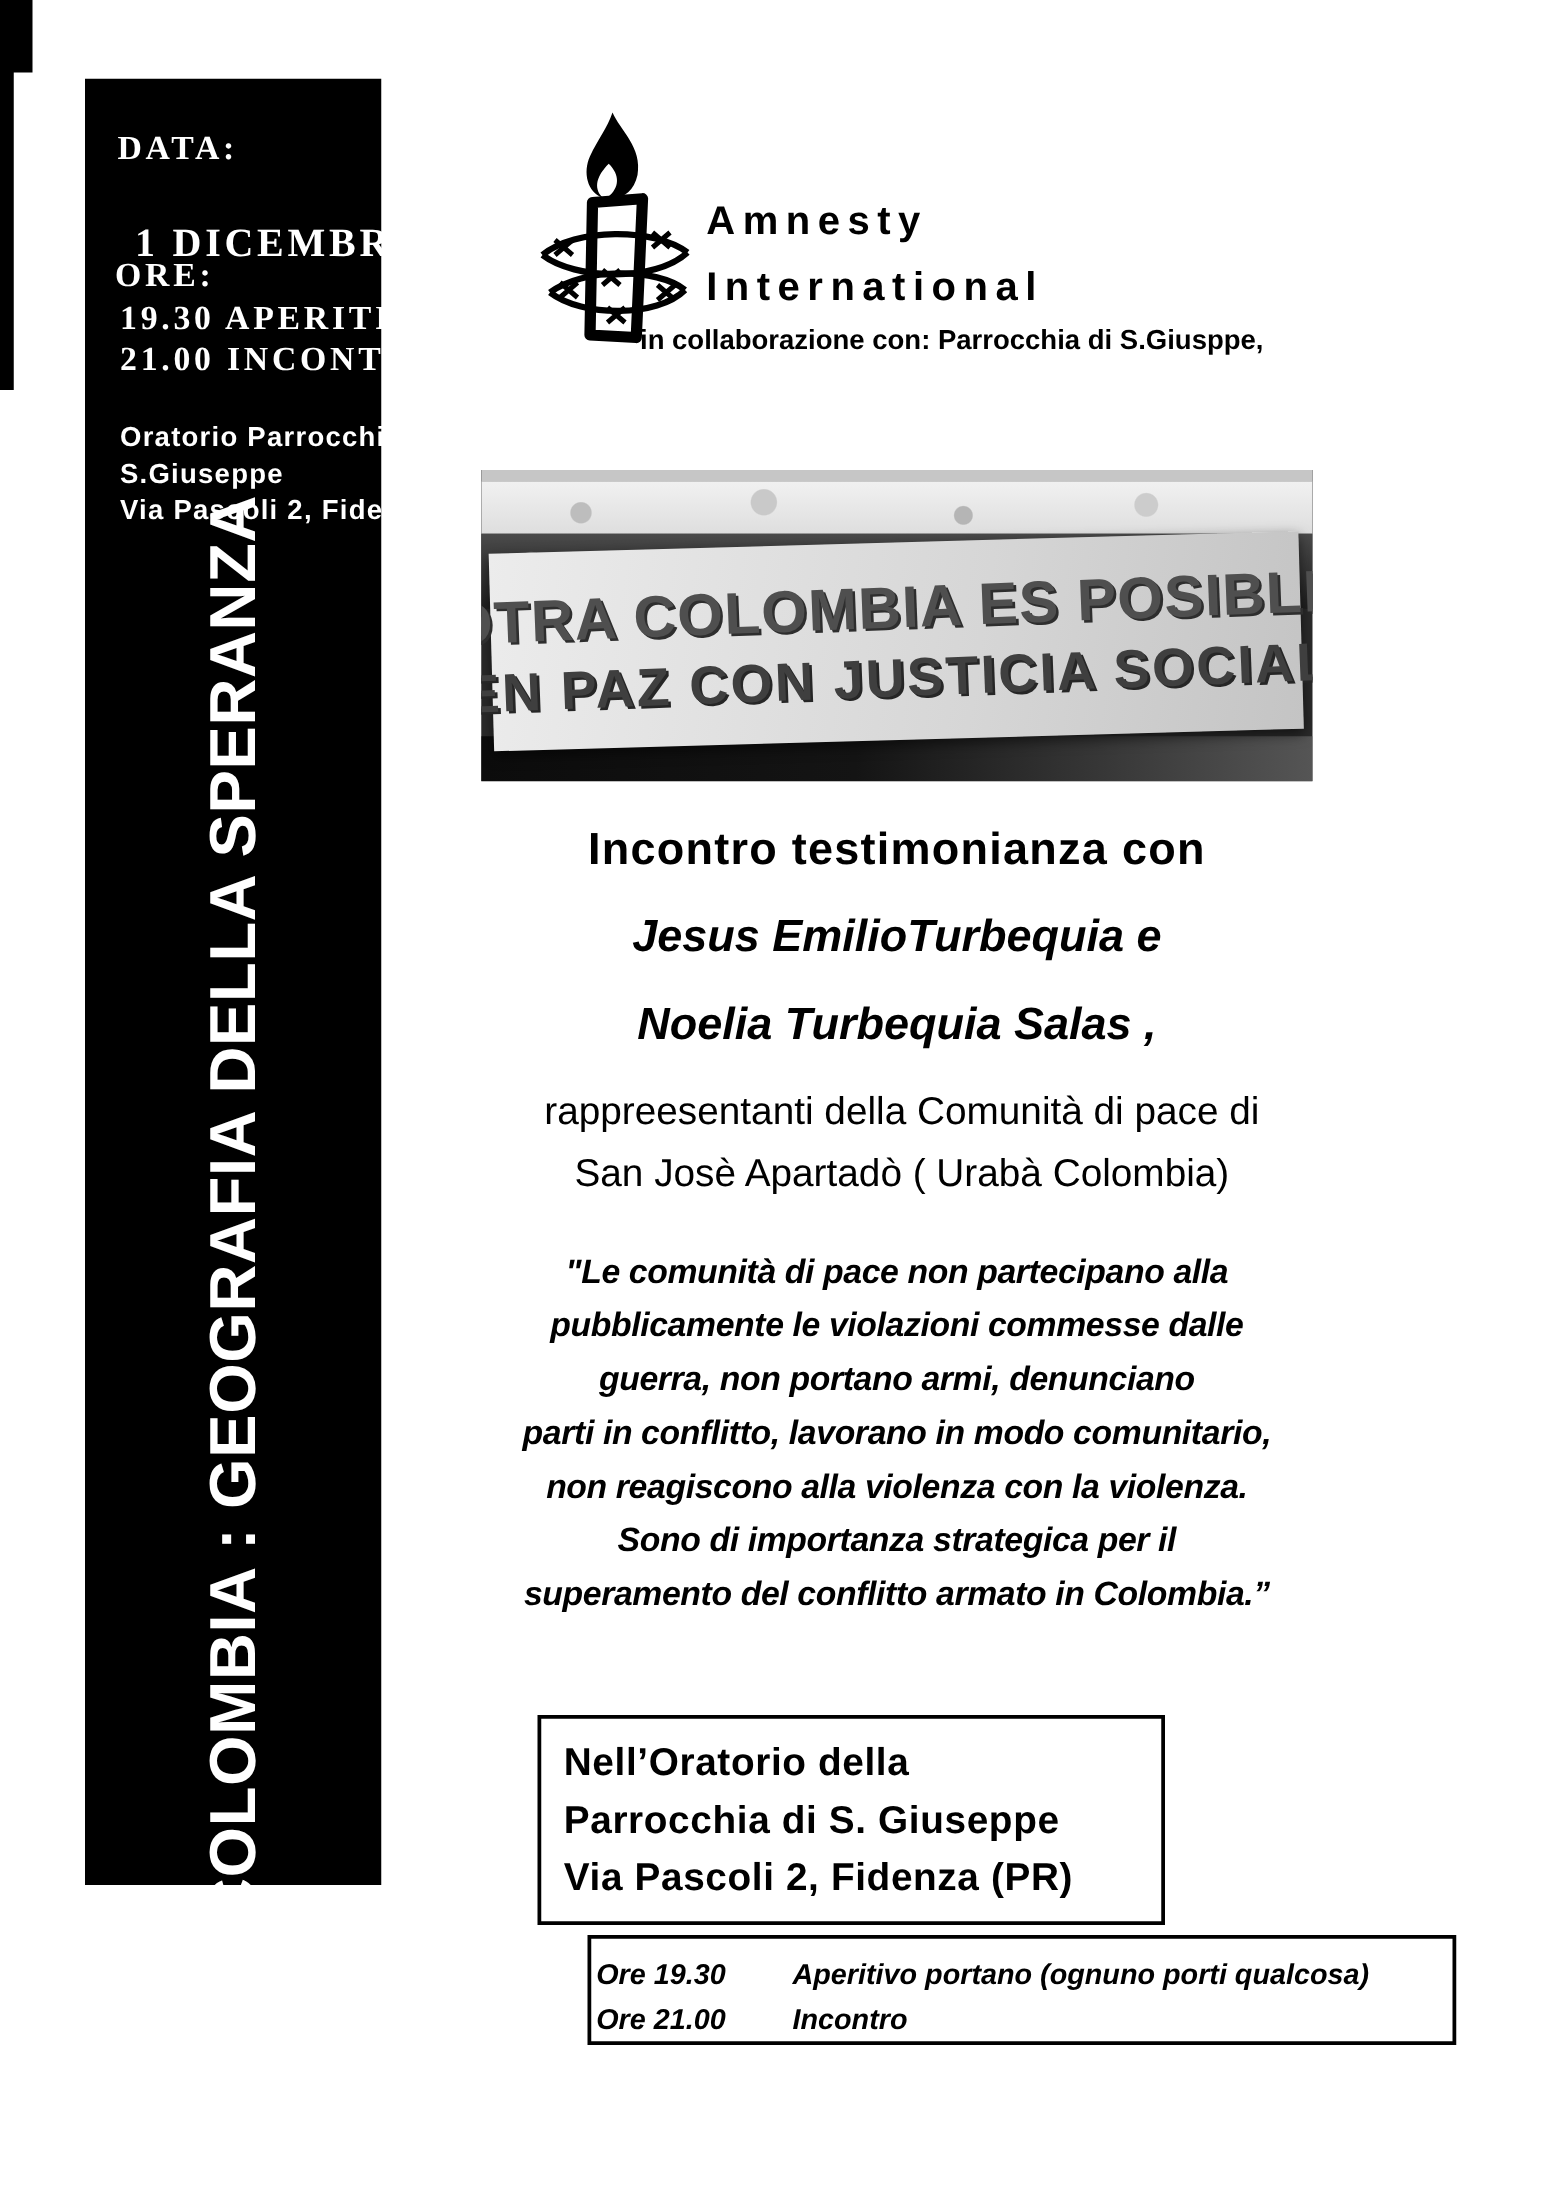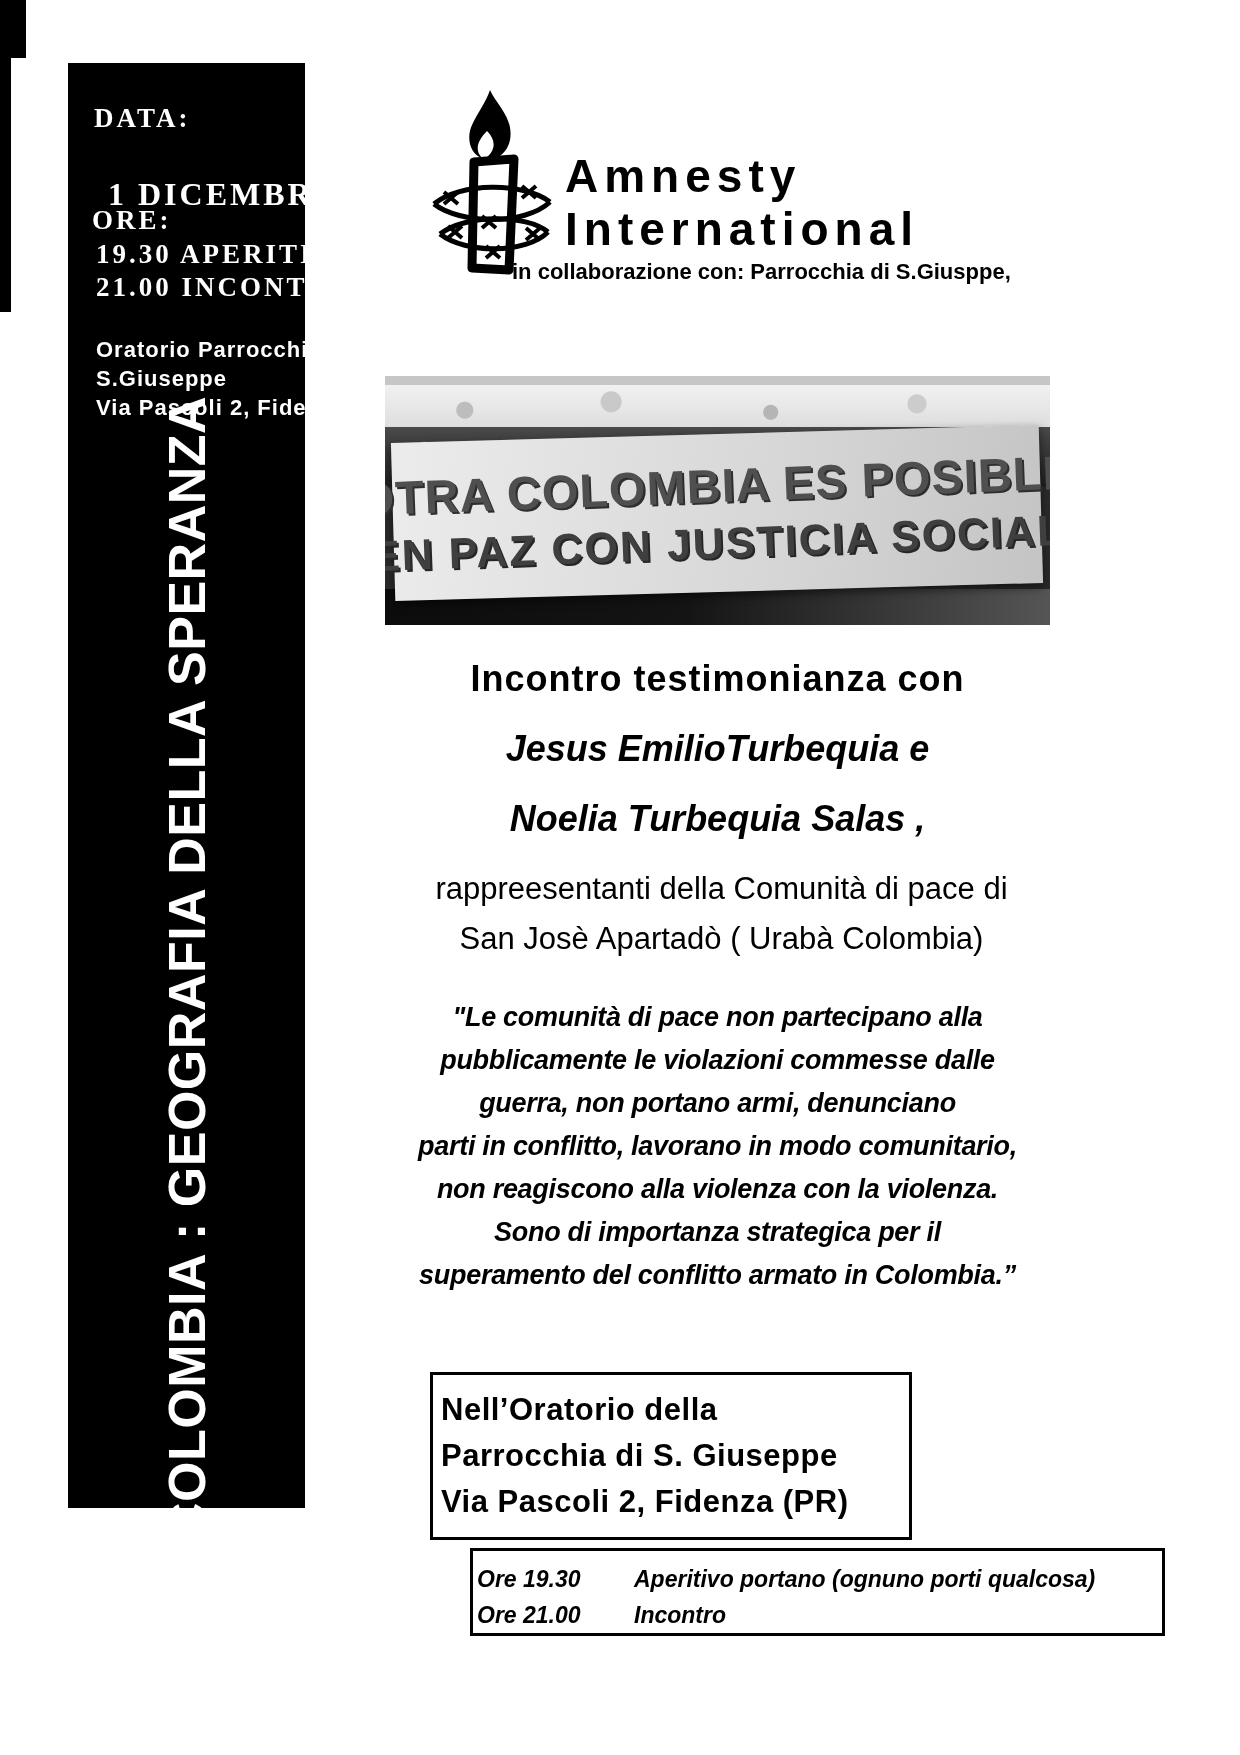--- a/index.html
+++ b/index.html
@@ -20,21 +20,21 @@
   .s-time-2     { position:absolute; left:28px; top:209px; font-size:27px; }
   .s-venue { position:absolute; left:28px; top:272px; font-size:22px; font-weight:bold;
              line-height:29px; letter-spacing:1px; white-space:nowrap; }
   .vtitle-wrap { position:absolute; left:0; top:380px; width:100%; height:1050px; }
   .vtitle { position:absolute; left:50%; top:50%;
             transform:translate(-50%,-50%) rotate(-90deg);
             white-space:nowrap; font-size:52px; font-weight:bold; letter-spacing:0.5px; }
 
   
   .logo-svg { position:absolute; left:430px; top:88px; width:124px; height:192px; }
-  .amnesty-name { position:absolute; left:565px; top:150px; font-size:46px; font-weight:bold;
+  .amnesty-name { position:absolute; left:565px; top:150px; font-size:32px; font-weight:bold;
                   letter-spacing:6px; line-height:53px; white-space:nowrap; }
   .group-text { position:absolute; left:512px; top:256px; font-size:22px; font-weight:bold;
                 line-height:31px; white-space:nowrap; }
 
   
   .photo { position:absolute; left:385px; top:376px; width:665px; height:249px;
            background:#2a2a2a; overflow:hidden; }
   .ph-top { position:absolute; left:0; top:0; width:100%; height:9px; background:#c6c6c6; }
   .ph-sky { position:absolute; left:0; top:9px; width:100%; height:42px;
             background:
@@ -72,21 +72,21 @@
   .role   { position:absolute; left:389px; top:864px; width:665px; text-align:center;
             font-size:31px; line-height:50px; }
   .role div { white-space:nowrap; }
   .quote  { position:absolute; left:385px; top:996px; width:665px; text-align:center;
             font-size:27px; font-weight:bold; font-style:italic; line-height:43px;
             letter-spacing:-0.3px; }
   .quote div { white-space:nowrap; }
 
   
   .venue-box { position:absolute; left:430px; top:1372px; width:460px; border:3px solid #000;
-               padding:12px 8px; font-size:31px; font-weight:bold; line-height:46px;
+               padding:12px 18px; font-size:31px; font-weight:bold; line-height:46px;
                letter-spacing:0.5px; }
   .venue-box div { white-space:nowrap; }
 
   
   .schedule-box { position:absolute; left:470px; top:1548px; width:695px; height:88px;
                   border:3px solid #000; box-sizing:border-box; padding-top:10px;
                   font-size:23px; font-weight:bold; font-style:italic; }
   .sched-row { display:flex; line-height:36px; }
   .sched-time  { width:115px; padding-left:4px; white-space:nowrap; }
   .sched-event { padding-left:42px; white-space:nowrap; }

